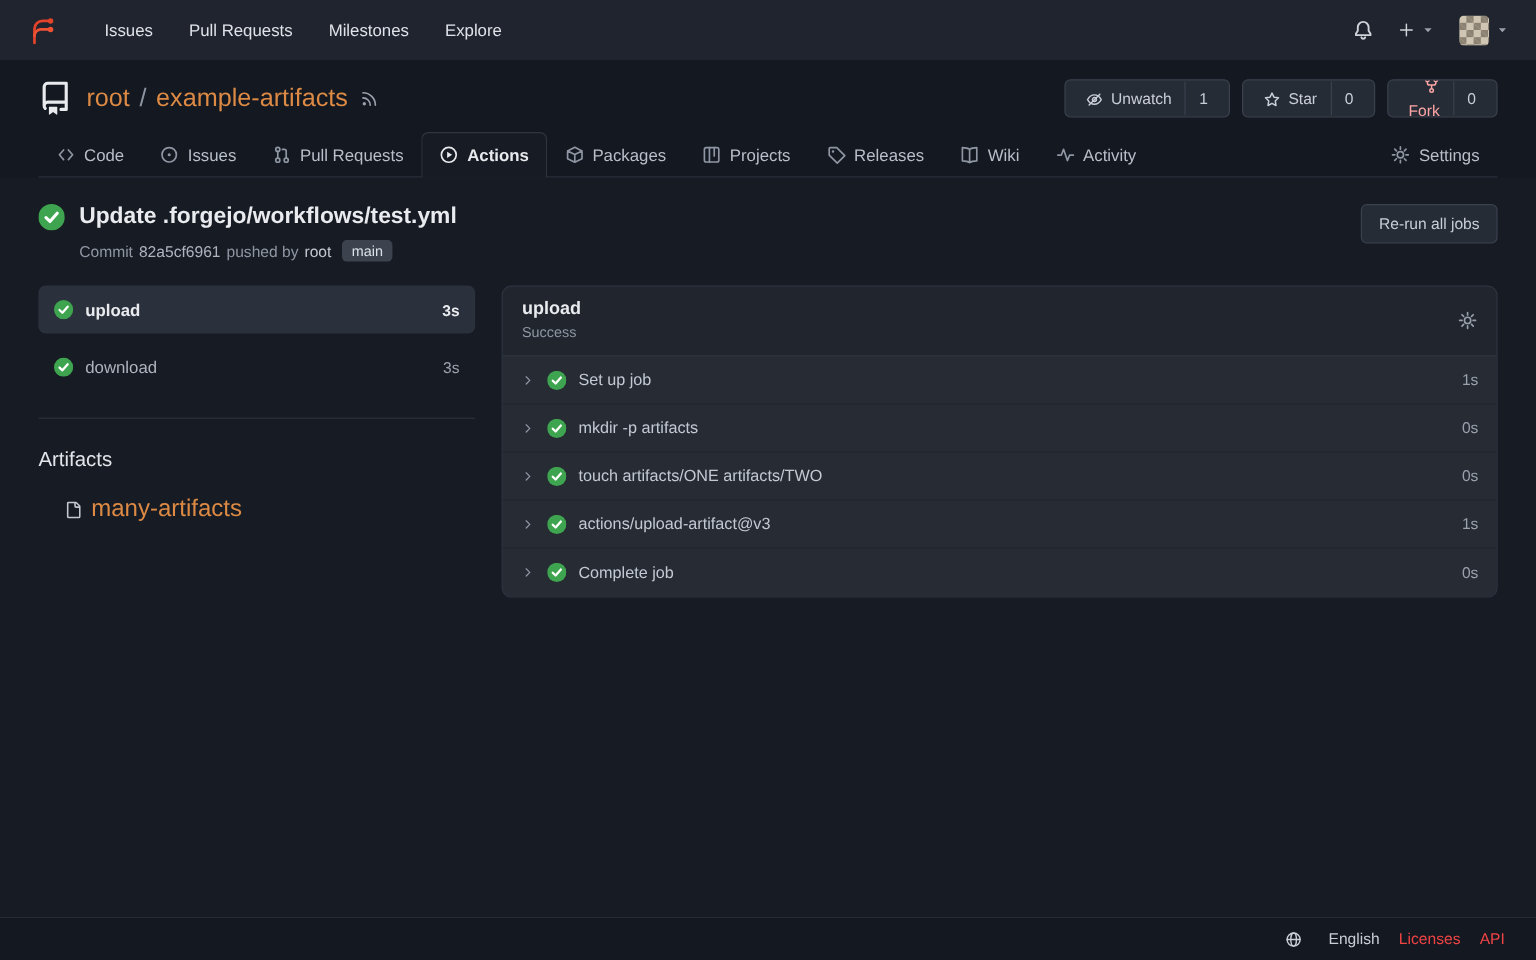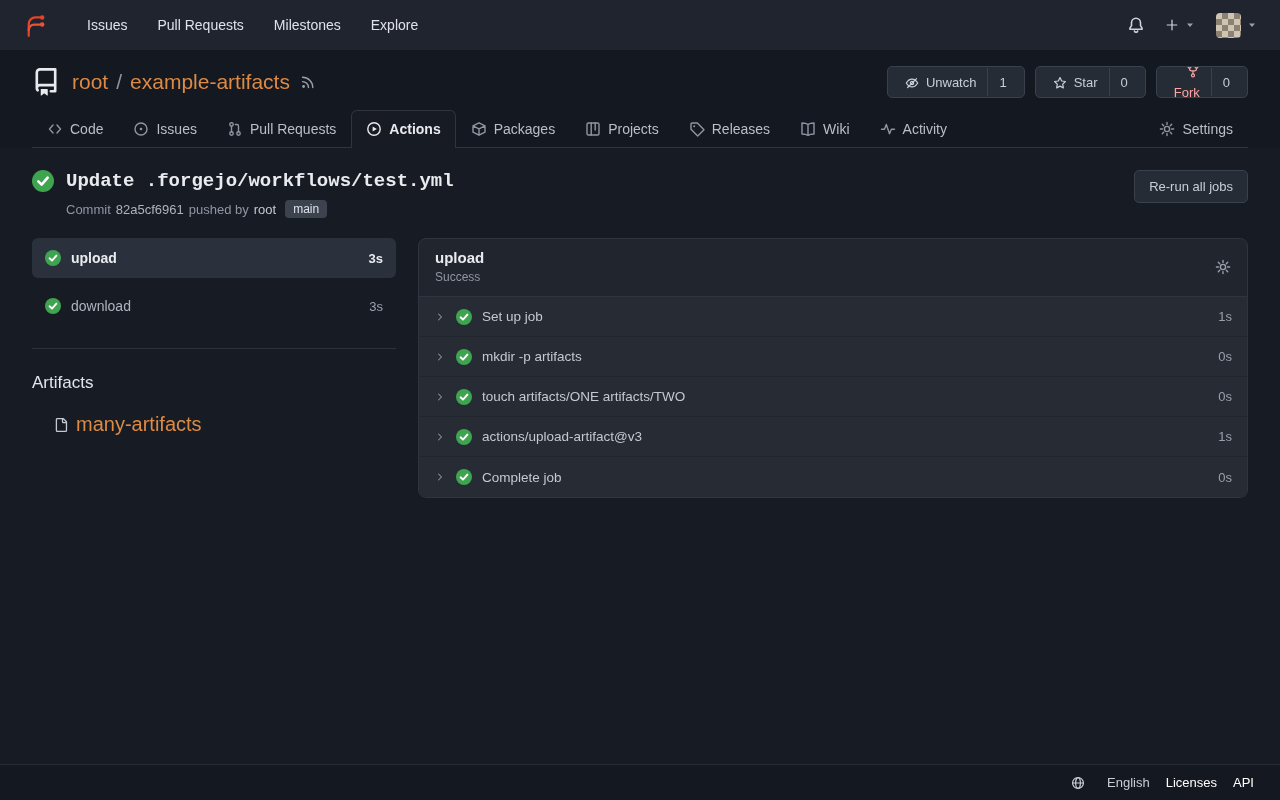--- a/index.html
+++ b/index.html
@@ -82,21 +82,21 @@
   .tab.active{
     background:#171b23;border-color:#2e3540;
     color:#e8eaee;font-weight:600;margin-bottom:-1px;padding-bottom:11px;
   }
   .tab.active .ticon{color:#e8eaee;}
   .tab.settings{margin-left:auto;}
 
   
   .content{flex:1;background:#171b23;padding:22px 32px;}
   .run-header{display:flex;align-items:flex-start;justify-content:space-between;}
-  .run-title-wrap{display:flex;align-items:center;gap:12px;font-family:Liberation Mono, monospace;}
+  .run-title-wrap{display:flex;align-items:center;gap:12px;}
   .run-title{font-size:19px;font-weight:700;color:#e9ebef;}
   .run-meta{margin:8px 0 0 34px;font-size:13px;color:#8f96a3;display:flex;align-items:center;gap:5px;}
   .run-meta .sha{color:#aeb4bf;}
   .run-meta .author{color:#c3c9d2;}
   .badge{
     background:#3c434f;color:#dde1e8;font-size:12px;
     border-radius:4px;padding:2px 8px;margin-left:4px;
   }
   .btn{
     background:#262c36;border:1px solid #3a414d;border-radius:5px;
@@ -141,21 +141,21 @@
   
   .footer{
     height:36px;background:#141820;border-top:1px solid #262c36;
     display:flex;align-items:center;padding:0 26px;font-size:13px;color:#9aa1ad;
     flex-shrink:0;
   }
   .footer a{color:var(--accent,#dd8a45);}
   .footer .val{color:#e5e8ed;font-weight:700;}
   .footer-left{display:flex;align-items:center;gap:5px;}
   .footer-right{margin-left:auto;display:flex;align-items:center;gap:16px;}
-  .footer-right a{color:#ffffff;}
+  .footer-right a{color:#ef4444;}
   .lang{display:flex;align-items:center;gap:22px;color:#c9cdd5;cursor:pointer;}
 </style>
 </head>
 <body>
 
 <nav class="navbar">
   <span class="logo">
     <svg class="ic26" viewBox="0 0 24 24">
       <path d="M6.2 22V11.2a6.2 6.2 0 0 1 6.2-6.2h4.2" fill="none" stroke="#e2432a" stroke-width="2.1" stroke-linecap="round"></path>
       <path d="M6.2 16.6a5 5 0 0 1 5-5h5.4" fill="none" stroke="#f05133" stroke-width="2.1" stroke-linecap="round"></path>

